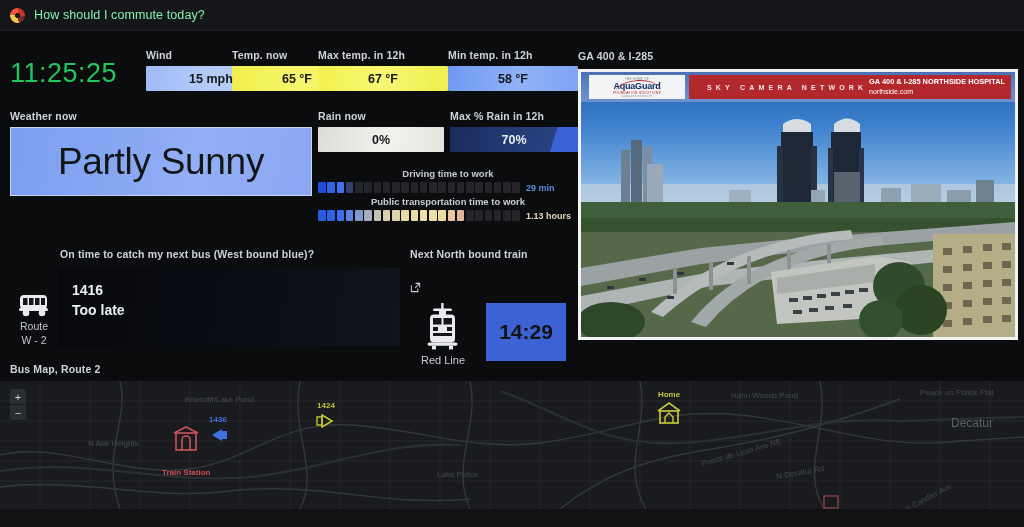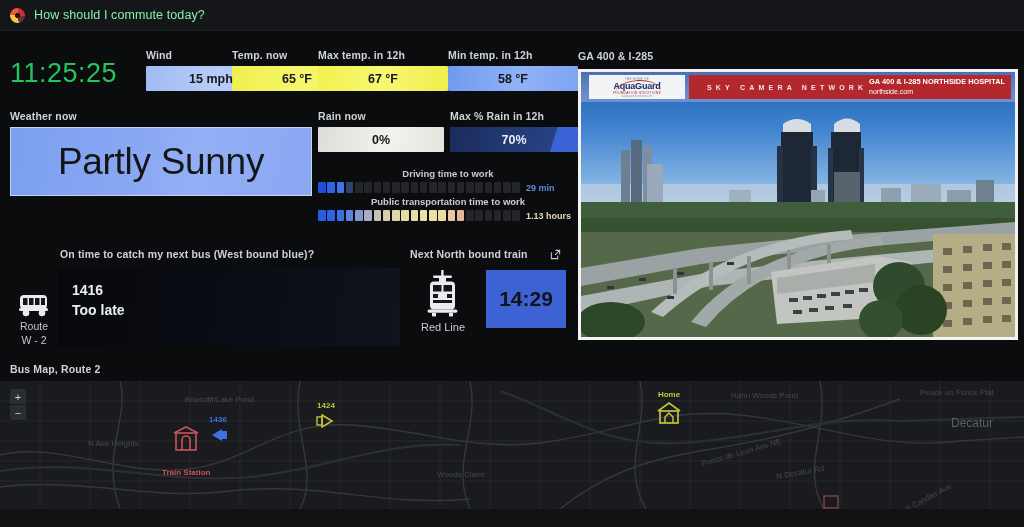--- a/index.html
+++ b/index.html
@@ -275,21 +275,21 @@
         <div>W - 2</div>
       </div>
       <div class="bus-body">
         <div class="l1">1416</div>
         <div class="l2">Too late</div>
       </div>
     </div>
   </div>
 
   <div style="position:absolute;left:410px;top:248px;width:165px;">
-    <div style="display:flex;align-items:flex-end;gap:22px;">
+    <div style="display:flex;align-items:flex-start;gap:22px;flex-direction:column;">
       <div class="lbl">Next North bound train</div>
       <svg width="11" height="11" viewBox="0 0 12 12">
         <path d="M1.5 3.5v7h7V7" fill="none" stroke="#c9ccd1" stroke-width="1.1"></path>
         <path d="M6 1.5h4.5V6M10.5 1.5L5.6 6.4" fill="none" stroke="#c9ccd1" stroke-width="1.1"></path>
       </svg>
     </div>
     <div style="display:flex;align-items:flex-start;gap:10px;margin-top:10px;">
       <div style="display:flex;flex-direction:column;align-items:center;gap:3px;width:66px;">
         <svg width="42" height="48" viewBox="0 0 42 48">
           <rect x="19.2" y="0" width="2.4" height="6" fill="#e9ebee"></rect>
@@ -505,21 +505,21 @@
         <path d="M2 10 L13 2 L24 10" fill="none" stroke="#c3c33a" stroke-width="1.7"></path>
         <rect x="4" y="10" width="18" height="12" fill="none" stroke="#c3c33a" stroke-width="1.7"></rect>
         <path d="M9 22 V16 l4 -4 l4 4 v6" fill="none" stroke="#c3c33a" stroke-width="1.5"></path>
       </svg>
     </div>
 
     <div class="maplabel" style="left:951px;top:35px;font-size:12px;color:#5c6066;">Decatur</div>
     <div class="maplabel" style="left:88px;top:58px;">N Ave  Heights</div>
     <div class="maplabel" style="left:185px;top:14px;">Briarcliff/Lake Pond</div>
     <div class="maplabel" style="left:731px;top:10px;">Hahn Woods Pond</div>
-    <div class="maplabel" style="left:437px;top:89px;">Woods Claire</div>
+    <div class="maplabel" style="left:437px;top:89px;">Lake Police</div>
     <div class="maplabel" style="left:920px;top:7px;">Peace on Police Plat</div>
     <div class="maplabel" style="left:700px;top:67px;transform:rotate(-16deg);">Ponce de Leon Ave NE</div>
     <div class="maplabel" style="left:776px;top:87px;transform:rotate(-10deg);">N Decatur Rd</div>
     <div class="maplabel" style="left:903px;top:112px;transform:rotate(-28deg);">S Candler Ave</div>
 
     <svg style="position:absolute;left:823px;top:114px;" width="16" height="14" viewBox="0 0 16 14">
       <rect x="1" y="1" width="14" height="12" fill="none" stroke="#8a4145" stroke-width="1.4"></rect>
     </svg>
   </div>
 

